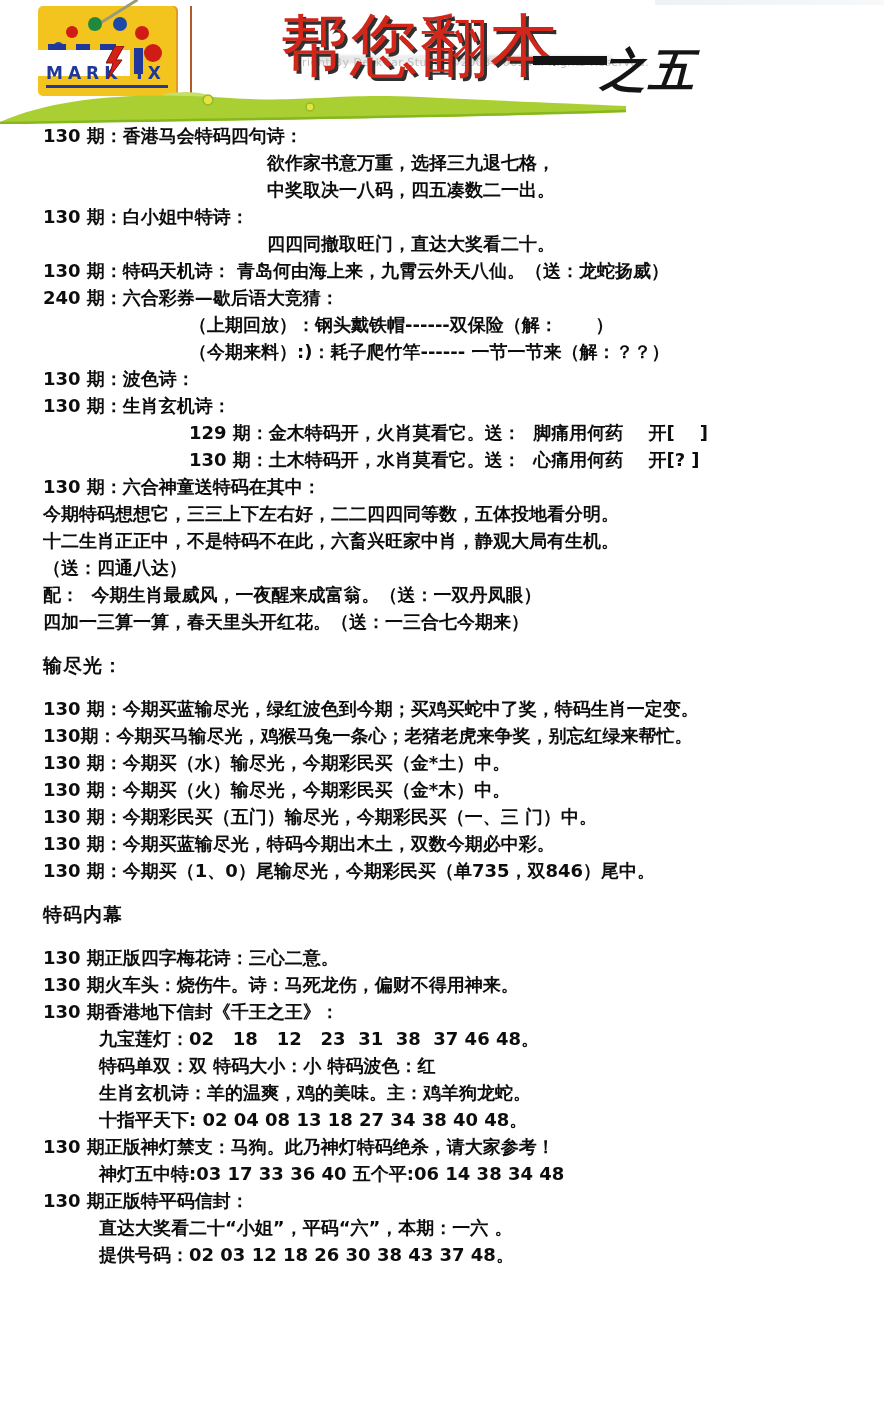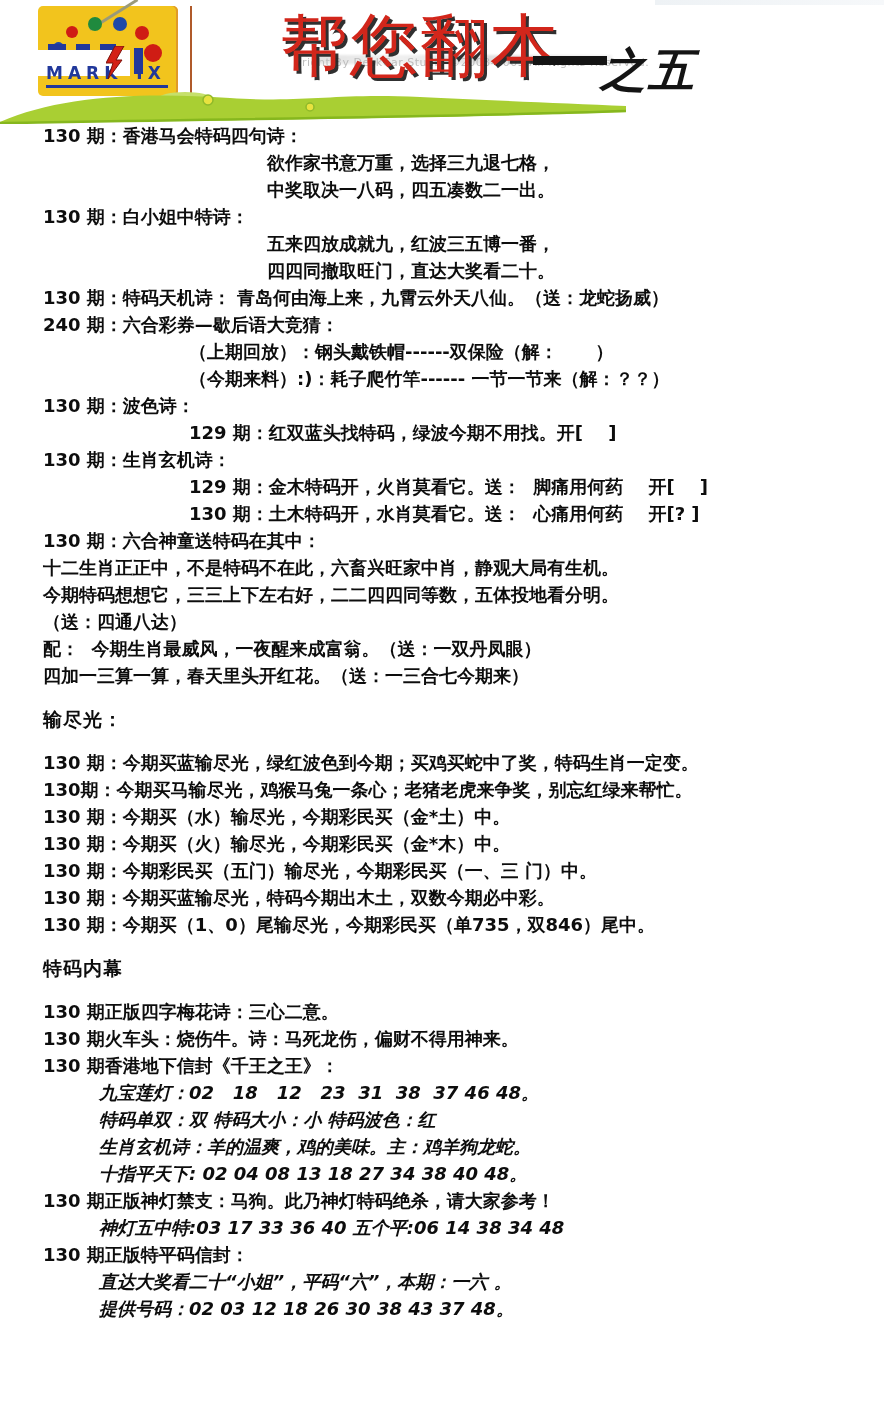--- a/index.html
+++ b/index.html
@@ -32,21 +32,21 @@
        color:#141414;letter-spacing:2px;z-index:2;white-space:nowrap;font-style:italic;}
   .wm-smudge{position:absolute;left:312px;top:55px;width:300px;height:9px;z-index:0;
        background:linear-gradient(90deg,#d8d8d8,#e9e9e9 30%,#d5d5d5 60%,#eee);opacity:.7;filter:blur(1px);}
   .watermark{position:absolute;left:295px;top:56px;z-index:0;font-size:11px;color:#bdbdbd;
        letter-spacing:.5px;white-space:nowrap;}
   .greenbar{position:absolute;left:0;top:90px;width:884px;height:34px;}
 
   
   .content{padding:0 14px 0 43px;font-size:18px;font-weight:700;line-height:27px;}
   .line{white-space:pre-wrap;}
-  .c1{padding-left:56px;font-style:italic;}
+  .c1{padding-left:56px;}
   .c2{padding-left:146px;}
   .c3{padding-left:224px;}
   .ch{font-size:19px;line-height:32px;padding:14px 0;letter-spacing:1px;}
 </style>
 </head>
 <body>
 
 <div class="header">
   <div class="topright-strip"></div>
 
@@ -89,34 +89,32 @@
     <circle cx="208" cy="10" r="5" fill="#e8e23f" stroke="#8fb92a" stroke-width="1.5"></circle>
     <circle cx="310" cy="17" r="4" fill="#e8e23f" stroke="#8fb92a" stroke-width="1.5"></circle>
   </svg>
 </div>
 
 <div class="content">
   <div class="line">130 期：香港马会特码四句诗：</div>
   <div class="line c3">欲作家书意万重，选择三九退七格，</div>
   <div class="line c3">中奖取决一八码，四五凑数二一出。</div>
   <div class="line">130 期：白小姐中特诗：</div>
-  <div class="line c3">五来四放成就九，红波三五博一番，</div>
   <div class="line c3">四四同撤取旺门，直达大奖看二十。</div>
   <div class="line">130 期：特码天机诗： 青岛何由海上来，九霄云外天八仙。（送：龙蛇扬威）</div>
   <div class="line">240 期：六合彩券—歇后语大竞猜：</div>
   <div class="line c2">（上期回放）：钢头戴铁帽------双保险（解：      ）</div>
   <div class="line c2">（今期来料）:)：耗子爬竹竿------ 一节一节来（解：？？）</div>
   <div class="line">130 期：波色诗：</div>
-  <div class="line c2">129 期：红双蓝头找特码，绿波今期不用找。开[    ]</div>
   <div class="line">130 期：生肖玄机诗：</div>
   <div class="line c2">129 期：金木特码开，火肖莫看它。送：  脚痛用何药    开[    ]</div>
   <div class="line c2">130 期：土木特码开，水肖莫看它。送：  心痛用何药    开[? ]</div>
   <div class="line">130 期：六合神童送特码在其中：</div>
+  <div class="line">今期特码想想它，三三上下左右好，二二四四同等数，五体投地看分明。</div>
   <div class="line">十二生肖正正中，不是特码不在此，六畜兴旺家中肖，静观大局有生机。</div>
-  <div class="line">今期特码想想它，三三上下左右好，二二四四同等数，五体投地看分明。</div>
   <div class="line">（送：四通八达）</div>
   <div class="line">配：  今期生肖最威风，一夜醒来成富翁。（送：一双丹凤眼）</div>
   <div class="line">四加一三算一算，春天里头开红花。（送：一三合七今期来）</div>
   <div class="line ch">输尽光：</div>
   <div class="line">130 期：今期买蓝输尽光，绿红波色到今期；买鸡买蛇中了奖，特码生肖一定变。</div>
   <div class="line">130期：今期买马输尽光，鸡猴马兔一条心；老猪老虎来争奖，别忘红绿来帮忙。</div>
   <div class="line">130 期：今期买（水）输尽光，今期彩民买（金*土）中。</div>
   <div class="line">130 期：今期买（火）输尽光，今期彩民买（金*木）中。</div>
   <div class="line">130 期：今期彩民买（五门）输尽光，今期彩民买（一、三 门）中。</div>
   <div class="line">130 期：今期买蓝输尽光，特码今期出木土，双数今期必中彩。</div>

